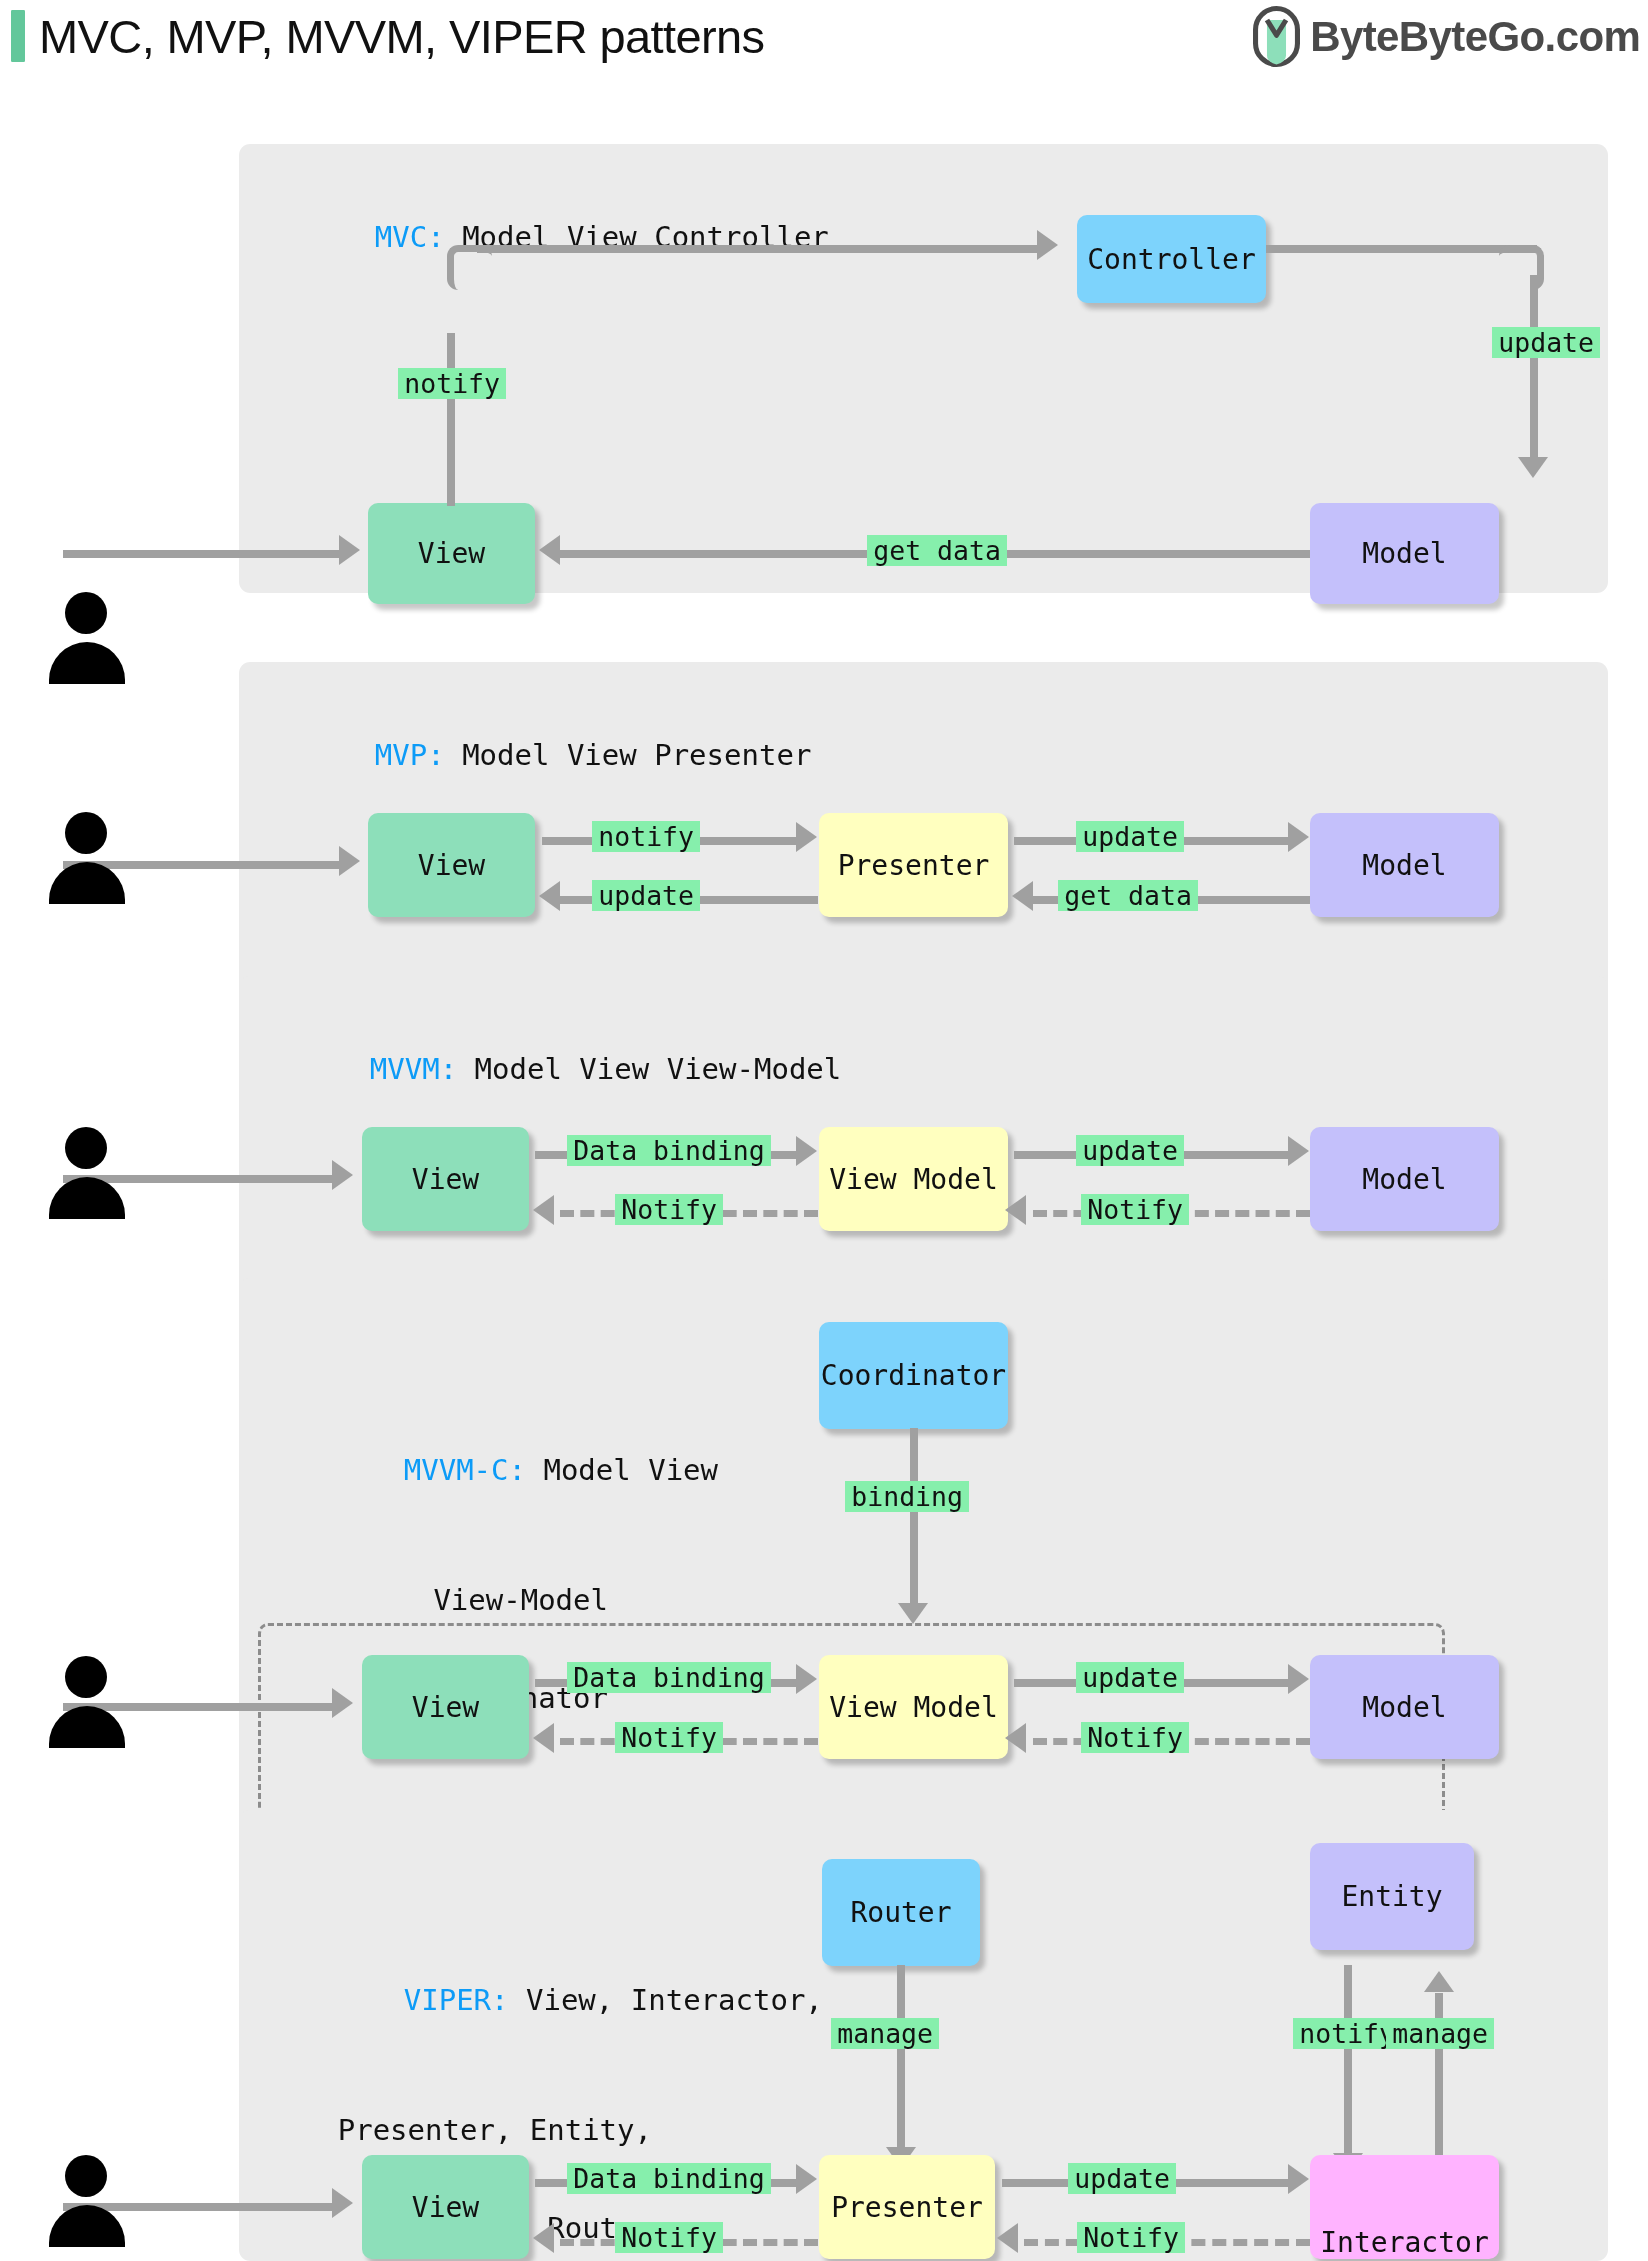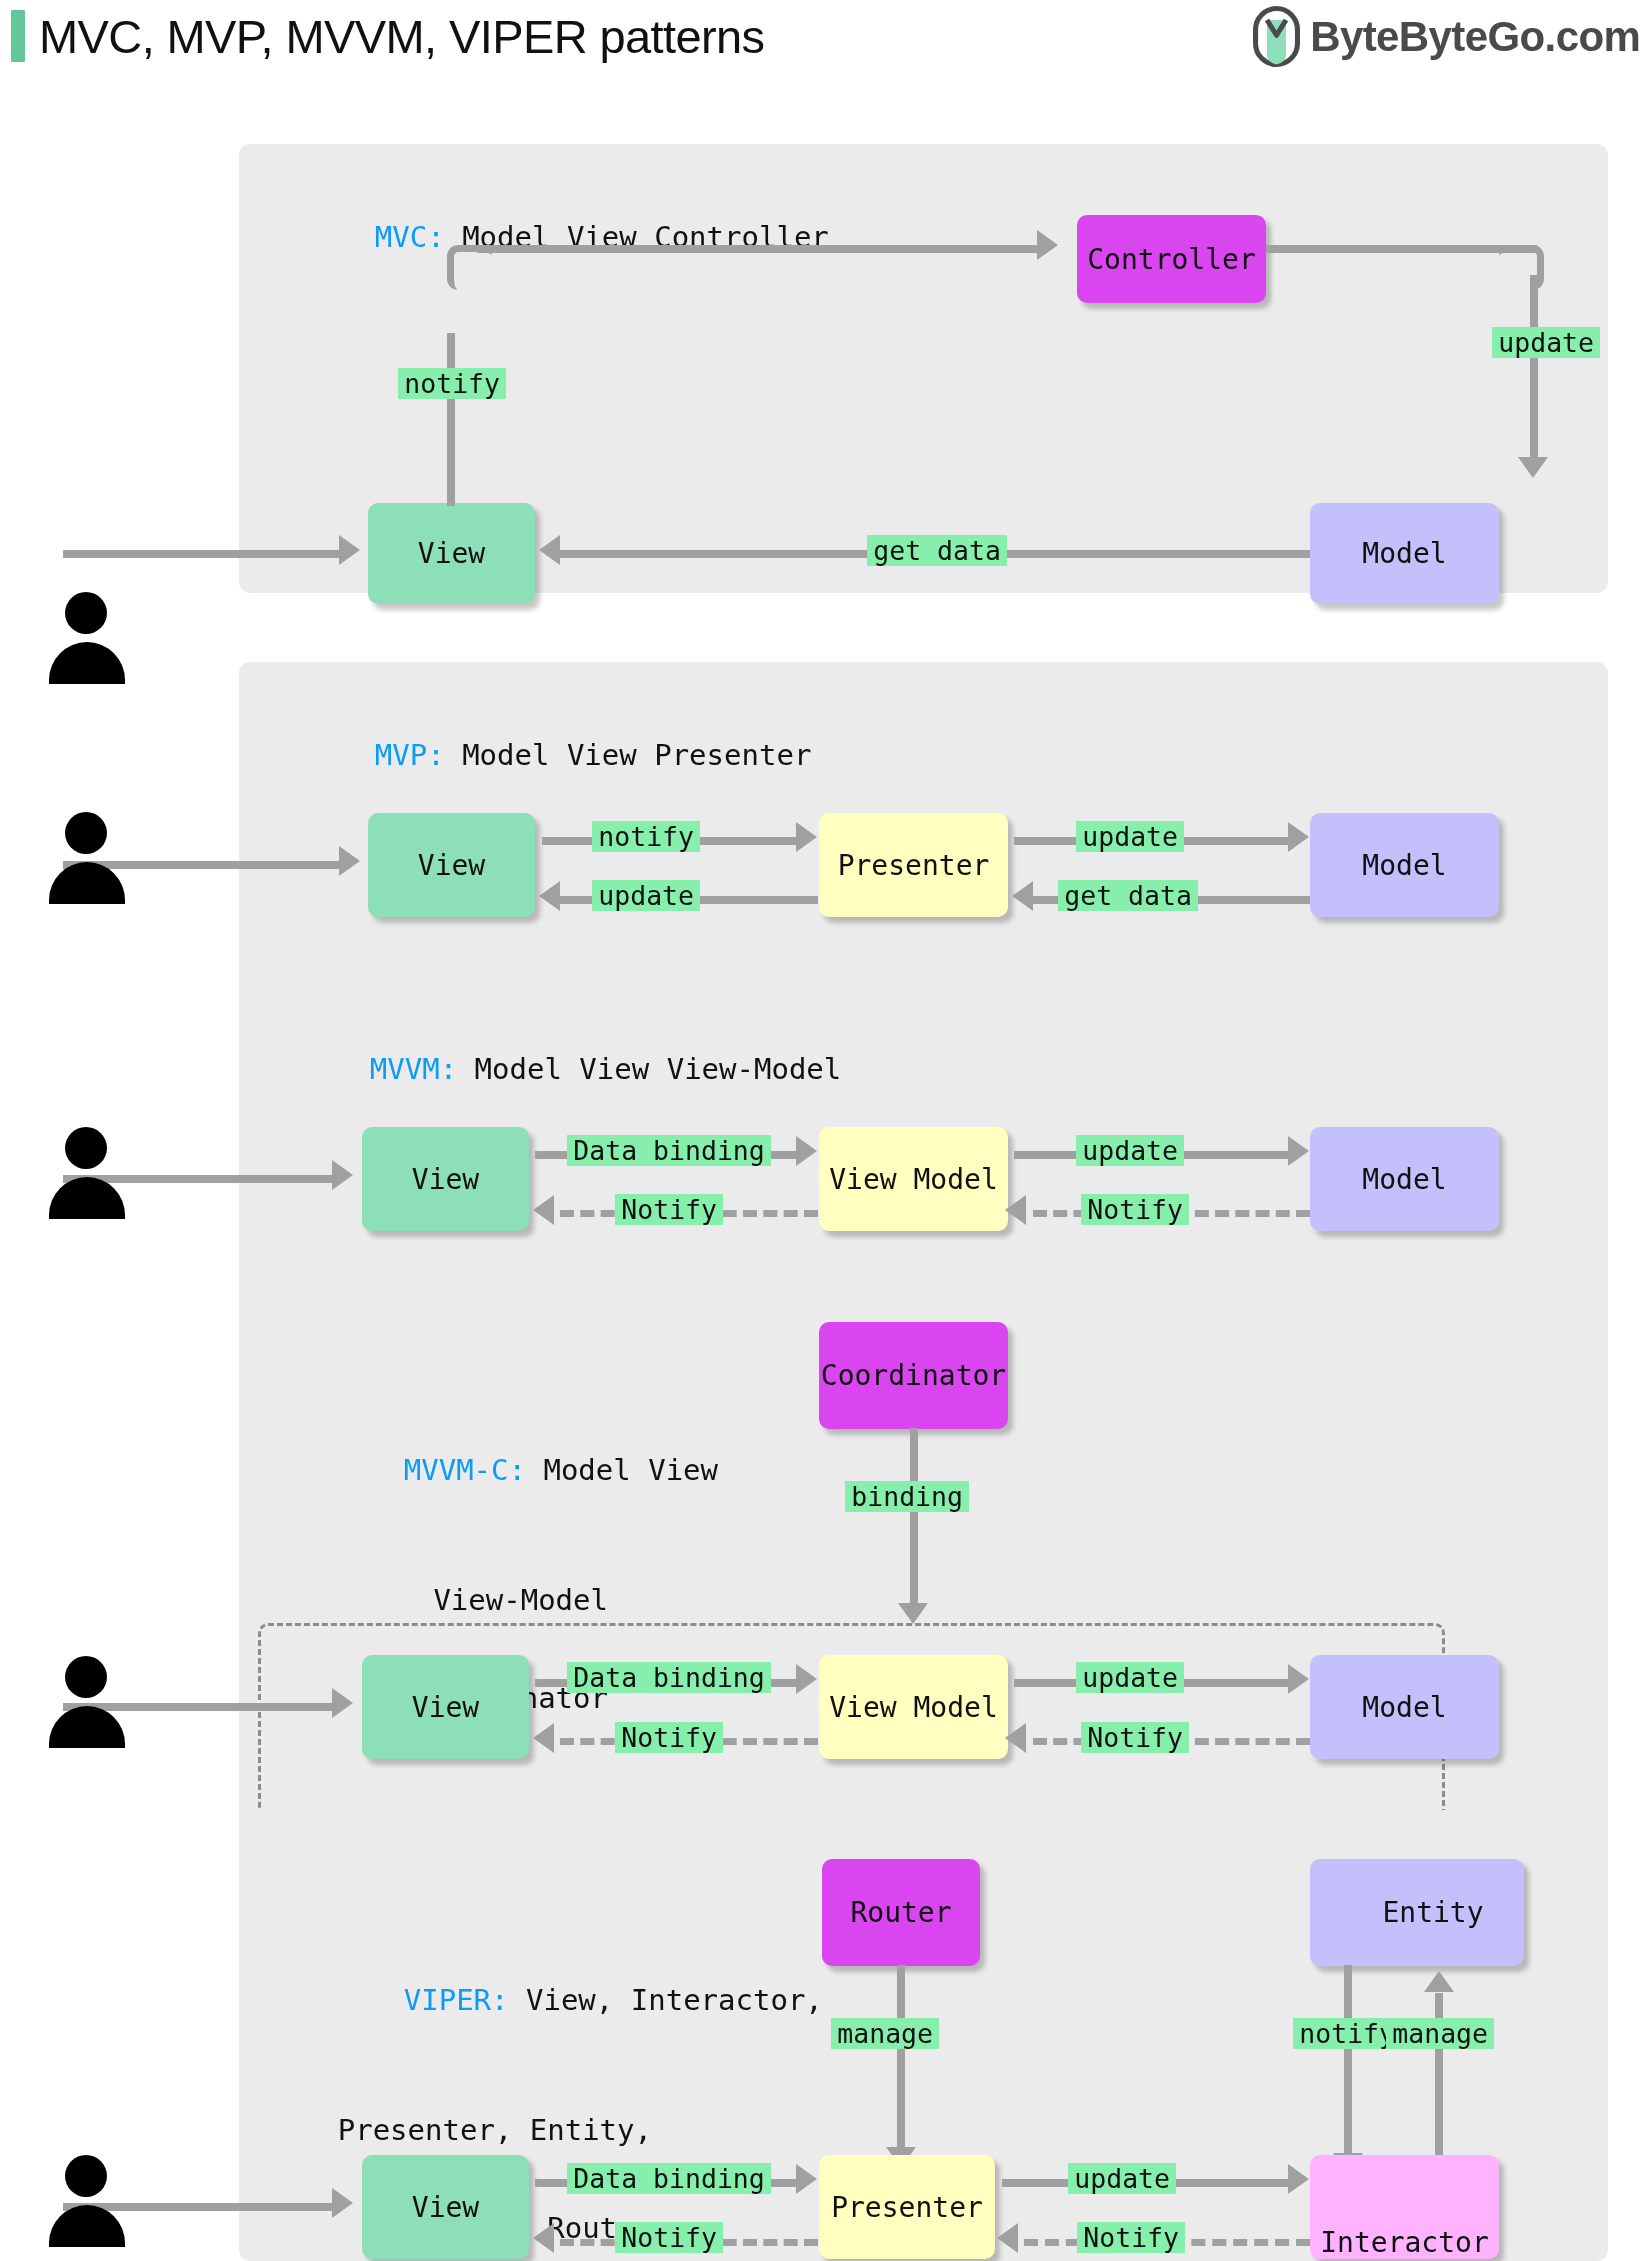--- a/index.html
+++ b/index.html
@@ -47,21 +47,21 @@
 
   
   .node{
     position:absolute;border-radius:10px;
     display:flex;align-items:center;justify-content:center;
     font-size:28px;color:#111;white-space:nowrap;
     box-shadow:5px 5.7px 5.7px rgba(0,0,0,.22);
   }
   .n-view   {background:#8ddfba;}
   .n-model  {background:#c4c0fb;}
-  .n-pink   {background:#d946ef;}
+  .n-pink   {background:#7dd3fc;}
   .n-yellow {background:#ffffbf;}
   .n-magenta{background:#ffb3ff;align-items:flex-end;}
 
   
   .actor{position:absolute;width:76px;height:95px;}
   .actor .head{
     position:absolute;left:16.4px;top:0;width:42px;height:42px;
     background:#000;border-radius:50%;
   }
   .actor .body{
@@ -290,21 +290,21 @@
     <div>Router</div>
   </div>
 
   <div class="node n-pink" style="left:583px;top:49px;width:158px;height:107px;">
     <span>Router</span>
   </div>
   <div class="ln v" style="left:658px;top:155px;height:183px;"></div>
   <div class="arrow down" style="left:647px;top:337px;"></div>
   <div class="elabel" style="left:592px;top:208px;">manage</div>
 
-  <div class="node n-model" style="left:1071px;top:49px;width:182px;height:107px;padding-left:32px;">
+  <div class="node n-model" style="left:1071px;top:33px;width:164px;height:107px;">
     <span>Entity</span>
   </div>
 
   <div class="ln v" style="left:1105px;top:155px;height:189px;"></div>
   <div class="arrow down" style="left:1094px;top:343px;"></div>
   <div class="elabel" style="left:1054px;top:208px;">notify</div>
 
   <div class="ln v" style="left:1196px;top:183px;height:189px;"></div>
   <div class="arrow up" style="left:1185px;top:161px;"></div>
   <div class="elabel" style="left:1147px;top:208px;">manage</div>

